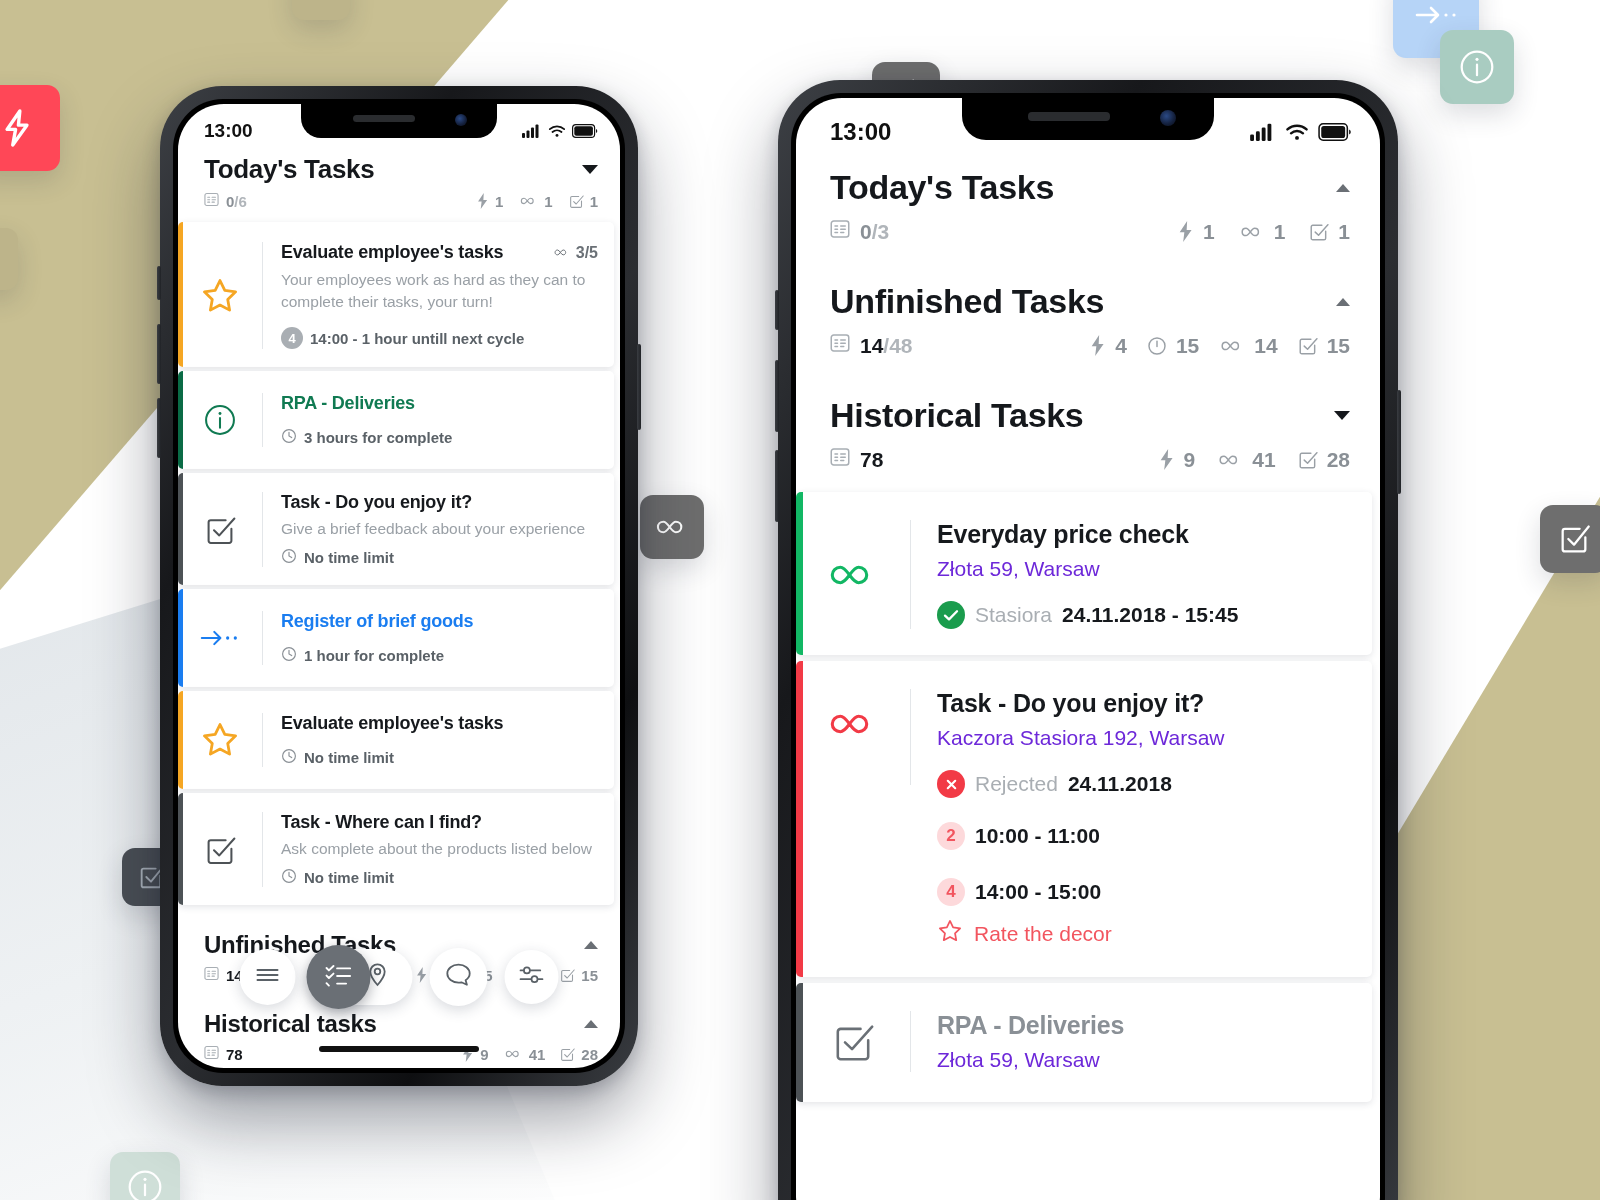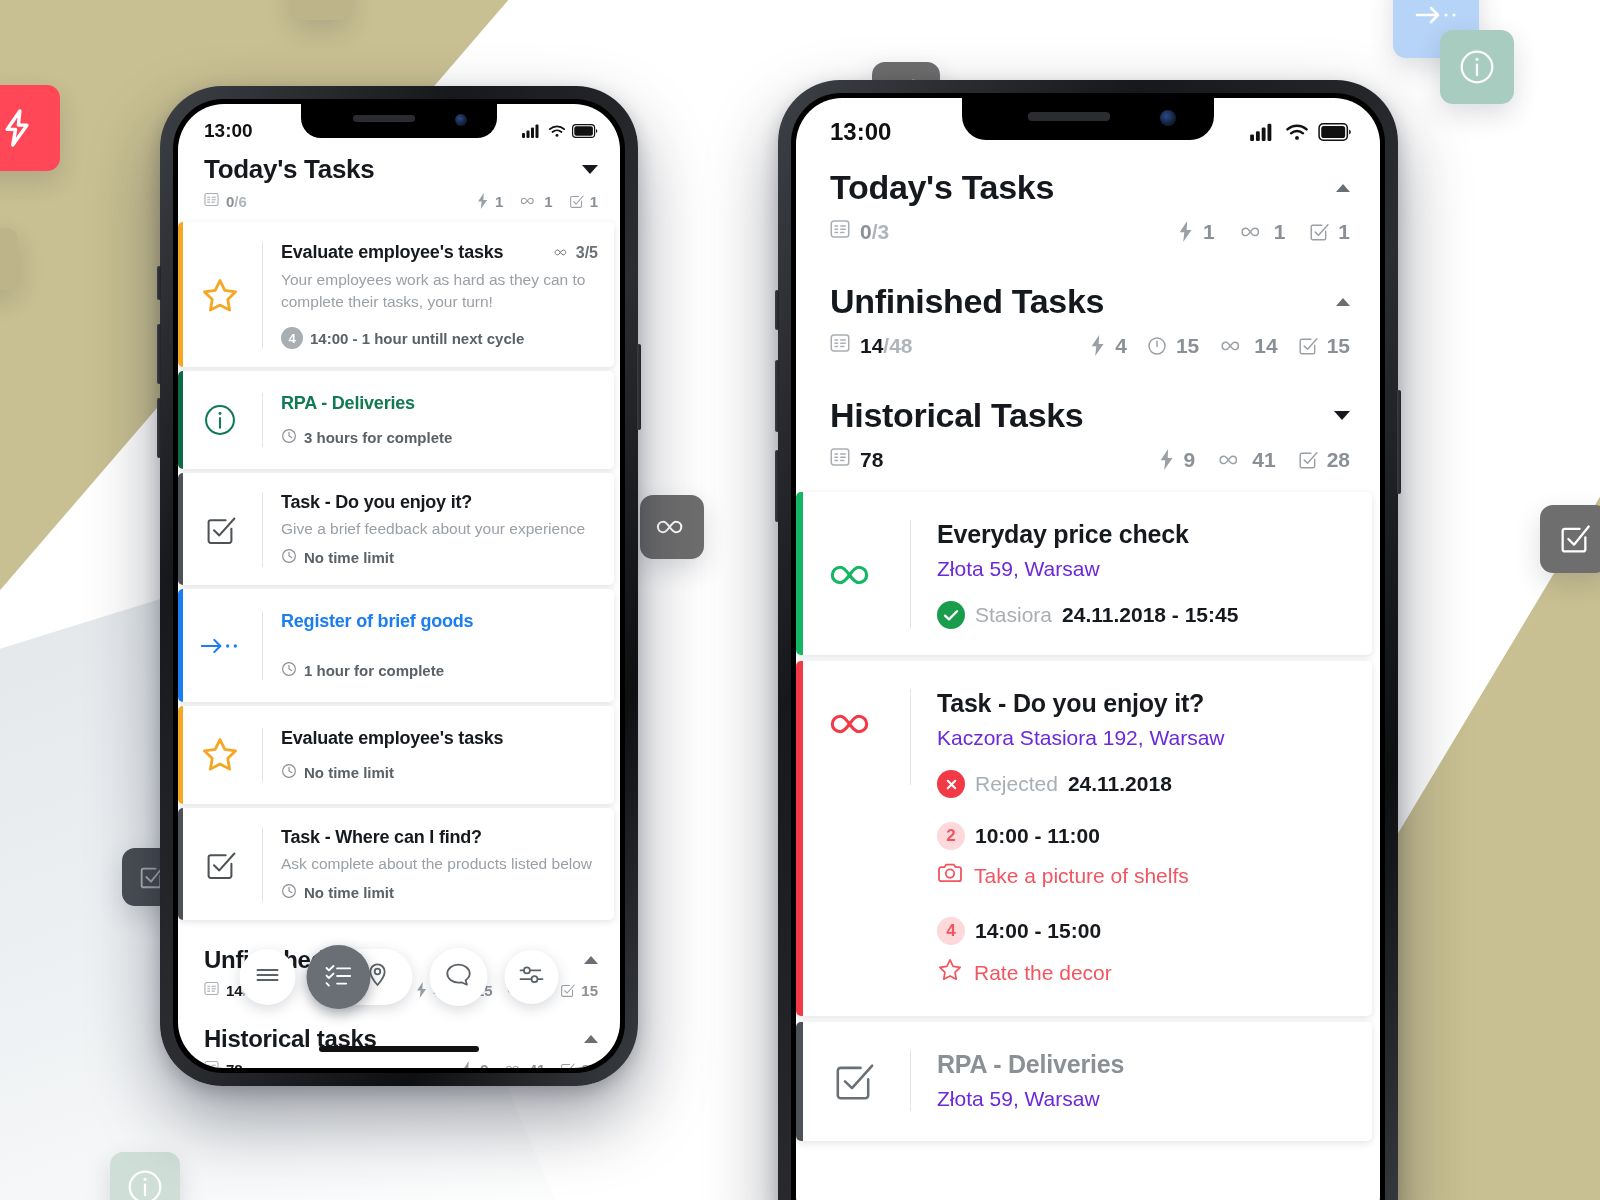--- a/index.html
+++ b/index.html
@@ -439,21 +439,21 @@
               <path d="M4 11 h19 M17 4.6 l6.4 6.4 -6.4 6.4"></path>
               <circle cx="31" cy="11" r="1.7" fill="#1a7df0" stroke="none"></circle>
               <circle cx="39" cy="11" r="1.7" fill="#1a7df0" stroke="none"></circle>
             </svg>
           </div>
           <div class="divider"></div>
           <div class="body" style="padding-left:18px;">
             <div class="t-row">
               <span class="title blue" style="font-size:18px;">Register of brief goods</span>
             </div>
-            <div class="sub" style="font-size:15px; margin-top:29px;text-align:right;">
+            <div class="sub" style="font-size:15px; margin-top:14px;text-align:right;">
               <span>
                 <svg width="16" height="16" viewBox="0 0 18 18" fill="none" stroke="#8a9096" stroke-width="1.3">
                     <circle cx="9" cy="9" r="7.2"></circle>
                     <path d="M9 4.8V9l3 1.8" stroke-linecap="round"></path>
                   </svg>
               </span>
               <span>1 hour for complete</span>
             </div>
           </div>
         </div>
@@ -857,29 +857,20 @@
                   </svg>
               </span>
               <span class="status-word">Rejected</span>
               <span class="status-val">24.11.2018</span>
             </div>
 
             <div style="margin-top:24px;">
               <div class="status-line" style="font-size:21px;">
                 <span class="pill-num pinkish" style="width:28px;height:28px;font-size:17px;">2</span>
                 <span class="status-val">10:00 - 11:00</span>
-              </div>
-              <div class="sub-action" style="font-size:21px; margin-top:12px;">
-                <span>
-                  <svg width="26" height="22" viewBox="0 0 26 22" fill="none" stroke="#f2555f" stroke-width="1.8" stroke-linejoin="round">
-                      <path d="M2 7.2a2 2 0 0 1 2-2h3.4l1.8-2.6h7.6L18.6 5.2H22a2 2 0 0 1 2 2v10a2 2 0 0 1-2 2H4a2 2 0 0 1-2-2z"></path>
-                      <circle cx="13" cy="11.6" r="4.2"></circle>
-                    </svg>
-                </span>
-                <span>Take a picture of shelfs</span>
               </div>
             </div>
 
             <div style="margin-top:28px;">
               <div class="status-line" style="font-size:21px;">
                 <span class="pill-num pinkish" style="width:28px;height:28px;font-size:17px;">4</span>
                 <span class="status-val">14:00 - 15:00</span>
               </div>
               <div class="sub-action" style="font-size:21px; margin-top:12px;">
                 <span>

